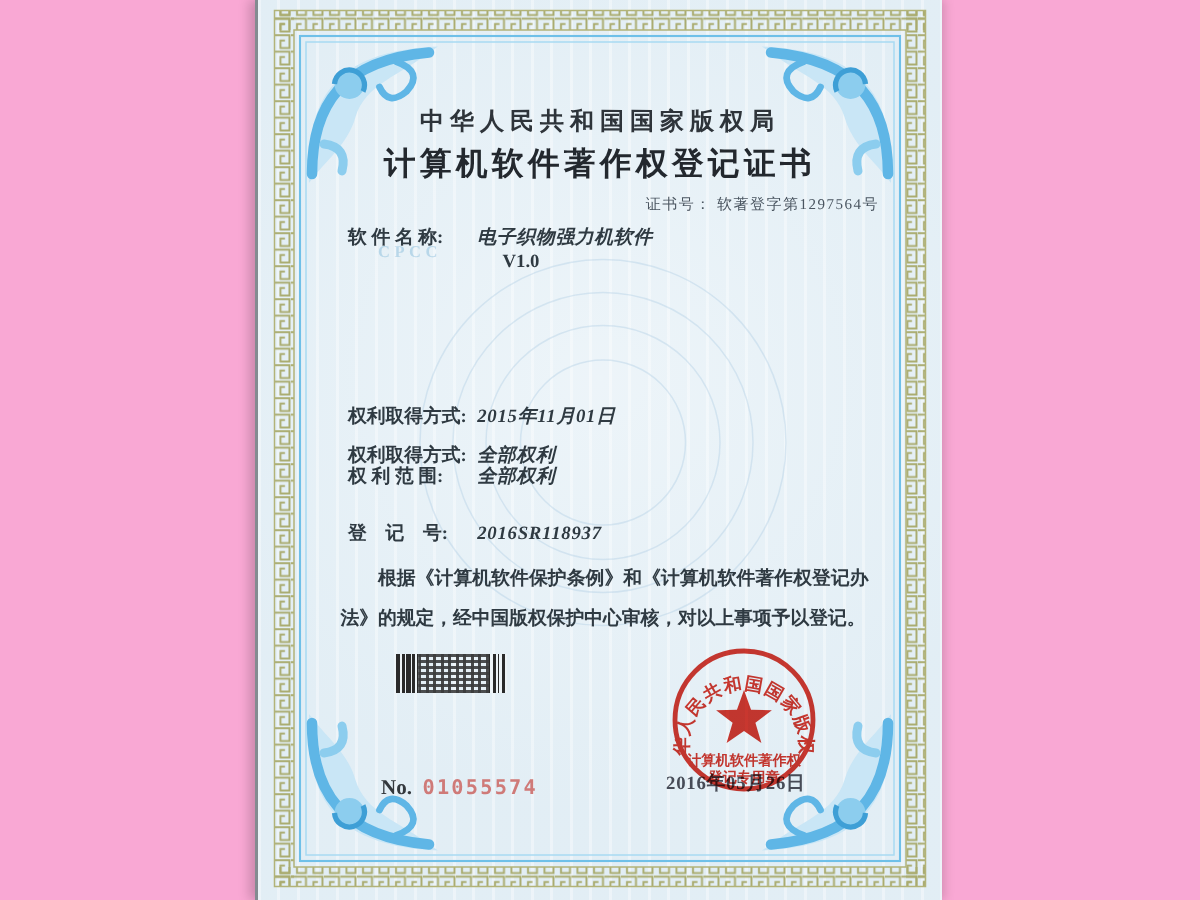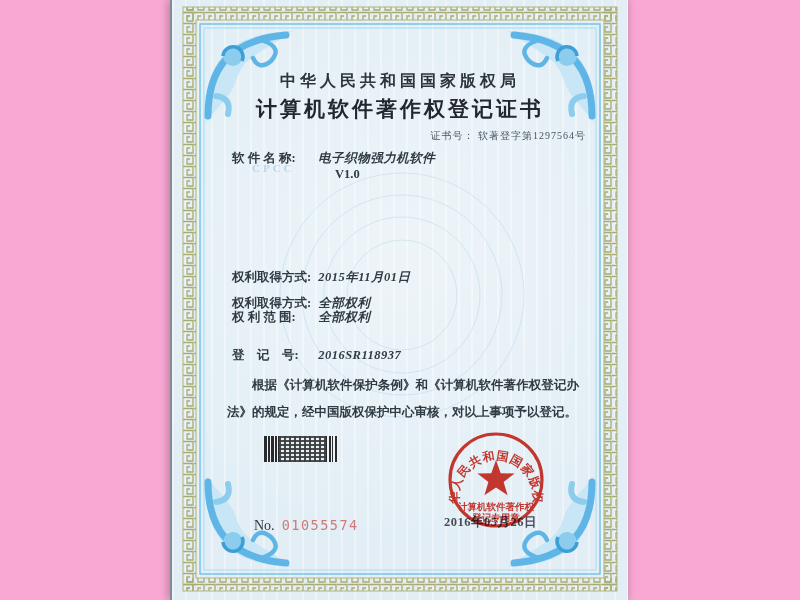--- a/index.html
+++ b/index.html
@@ -37,21 +37,21 @@
           color:rgba(120,178,214,.42);font-weight:bold;}
   .barcode{position:absolute;left:92px;top:436px;width:74px;height:26px;display:flex;}
   .barcode .bl{width:15px;height:100%;
       background:repeating-linear-gradient(90deg,#2a2a2a 0 3px,#eef4f7 3px 4px,#2a2a2a 4px 6px,#eef4f7 6px 7px);}
   .barcode .bm{flex:1;height:100%;opacity:.88;
       background:
         repeating-linear-gradient(0deg, rgba(35,35,35,.9) 0 2px, rgba(0,0,0,0) 2px 4px),
         repeating-linear-gradient(90deg, #333 0 2px, rgba(0,0,0,0) 2px 5px);}
   .barcode .br{width:12px;height:100%;
       background:repeating-linear-gradient(90deg,#2a2a2a 0 1px,#eef4f7 1px 3px,#2a2a2a 3px 5px,#eef4f7 5px 6px);}
-  .serial{left:82px;top:517px;font-size:14px;color:#33383d;}
+  .serial{left:82px;top:517px;font-size:14px;color:#33383d;font-weight:bold;}
   .serial .num{font-family:"DejaVu Sans Mono","Liberation Mono",monospace;
           color:#cf7a78;letter-spacing:1.5px;margin-left:7px;font-size:13.5px;}
   .seal{position:absolute;left:274px;top:430px;width:100px;height:100px;
         opacity:.92;mix-blend-mode:multiply;}
   .seal-date{left:272px;top:514px;font-size:12.5px;font-weight:bold;
         color:#474c57;letter-spacing:.5px;}
 </style>
 </head>
 <body>
 

